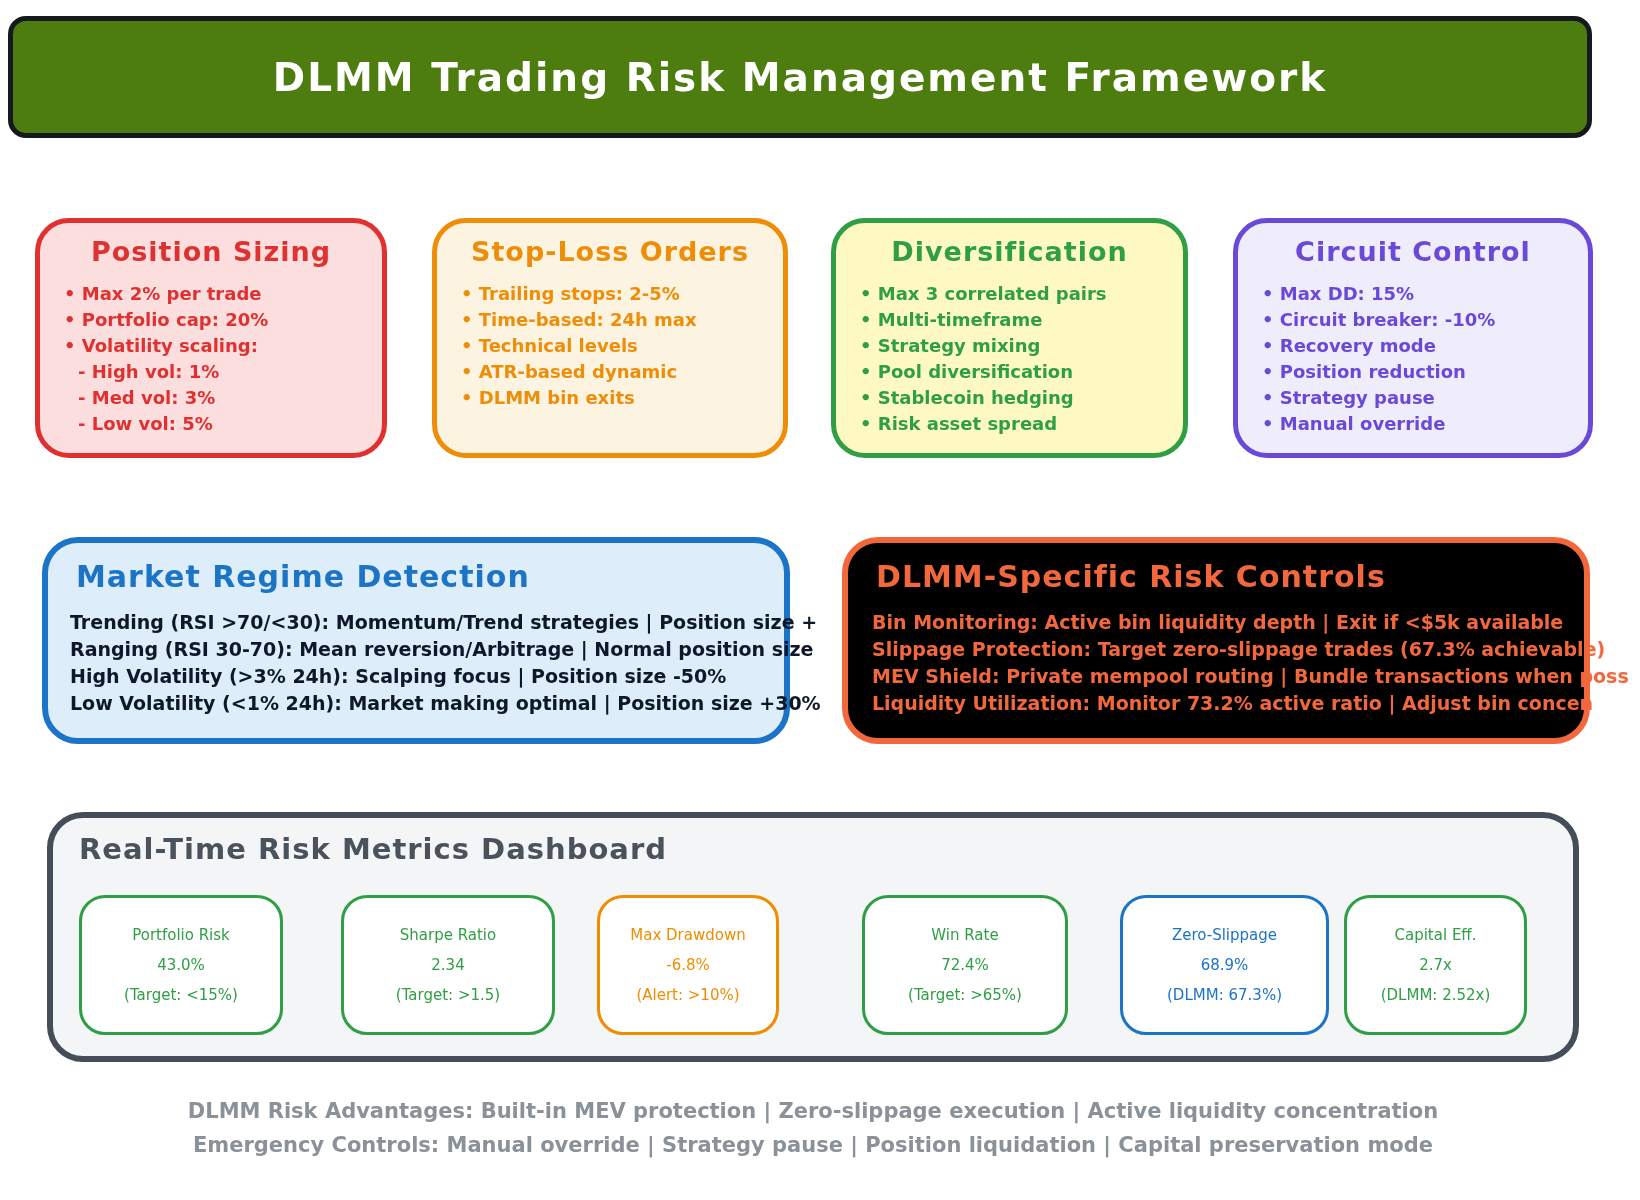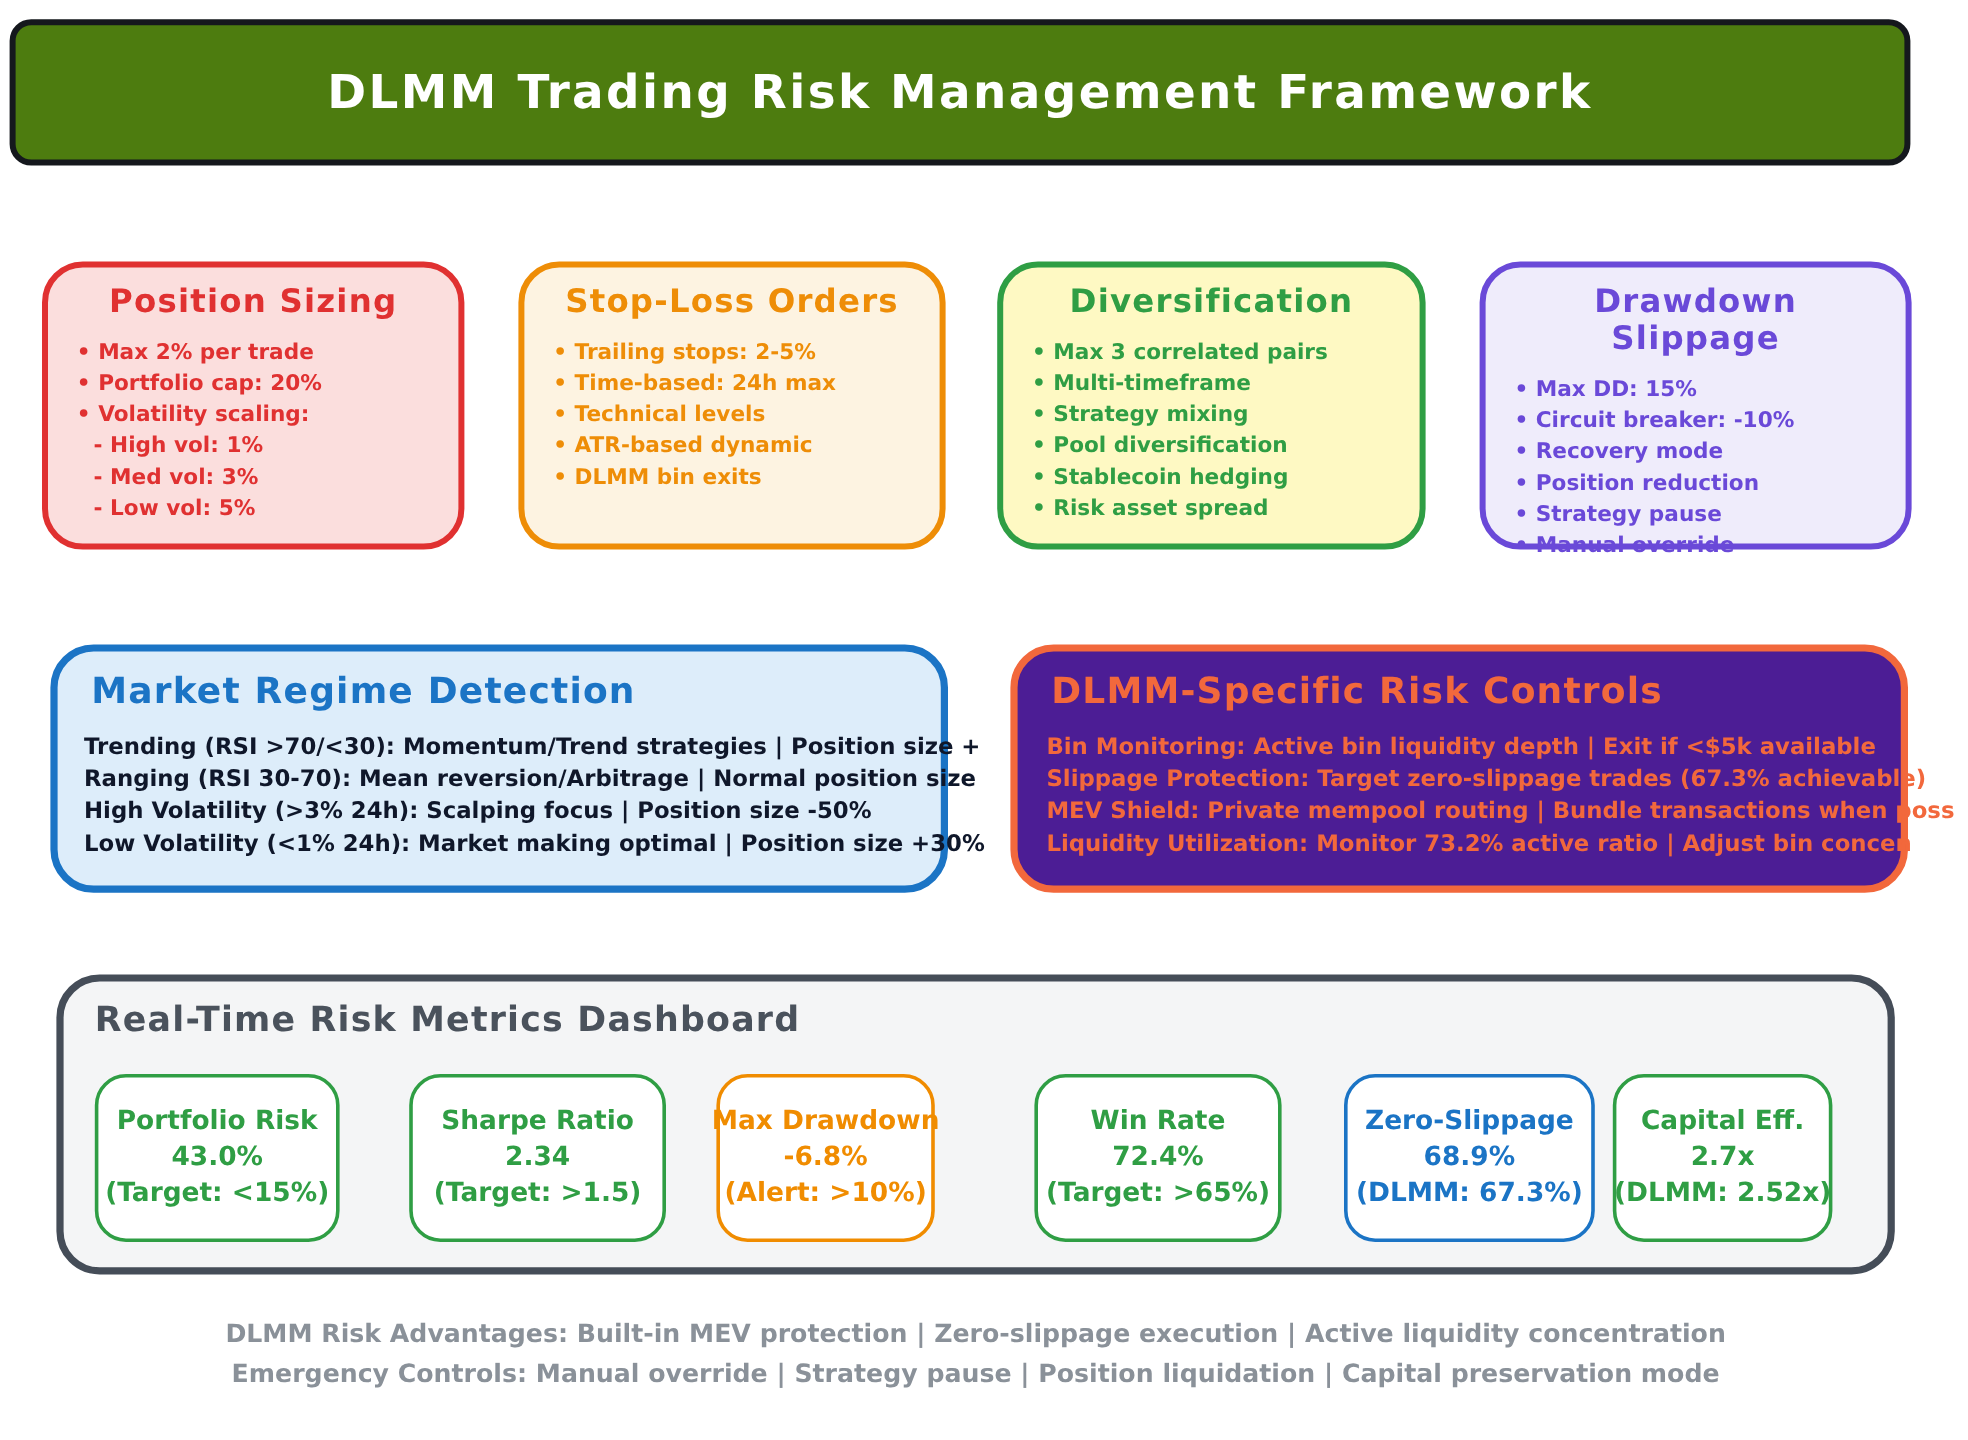--- a/index.html
+++ b/index.html
@@ -49,21 +49,21 @@
     line-height: 26px;
     white-space: nowrap;
   }
   .li.sub { padding-left: 14px; }
 
   .theme-red    { border-color: #e03131; background: #fbdedd; color: #e03131; }
   .theme-orange { border-color: #ee8d07; background: #fdf3e1; color: #ee8d07; }
   .theme-green  { border-color: #2f9e44; background: #fef9c3; color: #2f9e44; }
   .theme-violet { border-color: #6a49d8; background: #efecfb; color: #6a49d8; }
   .theme-blue   { border-color: #1b74c5; background: #ddedfa; color: #1b74c5; }
-  .theme-orangered { border-color: #f2683c; background: #4c1d95; color: #f2683c; }
+  .theme-orangered { border-color: #f2683c; background: #000000; color: #f2683c; }
 
   
   .bigbox {
     top: 537px; height: 207px;
     border-radius: 36px;
     border: 6px solid;
     box-sizing: border-box;
     padding: 16px 0 0 28px;
   }
   .bigbox-title {
@@ -103,22 +103,22 @@
     position: absolute; top: 77px; height: 140px;
     background: #ffffff;
     border: 3.5px solid;
     border-radius: 26px;
     box-sizing: border-box;
     display: flex; flex-direction: column; align-items: center;
     padding-top: 22px;
     text-align: center;
   }
   .metric-card div {
-    font-size: 22px;
-    font-weight: 700;
+    font-size: 15px;
+    font-weight: 400;
     line-height: 30px;
     white-space: nowrap;
   }
   .card-green  { border-color: #2f9e44; color: #2f9e44; }
   .card-orange { border-color: #f08c00; color: #f08c00; }
   .card-blue   { border-color: #1b74c5; color: #1b74c5; }
 
   
   .footer {
     left: 0px; top: 1094px; width: 1626px;
@@ -165,21 +165,21 @@
     <div class="li">• Max 3 correlated pairs</div>
     <div class="li">• Multi-timeframe</div>
     <div class="li">• Strategy mixing</div>
     <div class="li">• Pool diversification</div>
     <div class="li">• Stablecoin hedging</div>
     <div class="li">• Risk asset spread</div>
   </div>
 </div>
 
 <div class="abs rbox theme-violet" style="left:1233px; width:360px;">
-  <div class="rbox-title">Drawdown Slippage</div>
+  <div class="rbox-title">Circuit Control</div>
   <div class="rbox-list">
     <div class="li">• Max DD: 15%</div>
     <div class="li">• Circuit breaker: -10%</div>
     <div class="li">• Recovery mode</div>
     <div class="li">• Position reduction</div>
     <div class="li">• Strategy pause</div>
     <div class="li">• Manual override</div>
   </div>
 </div>
 

